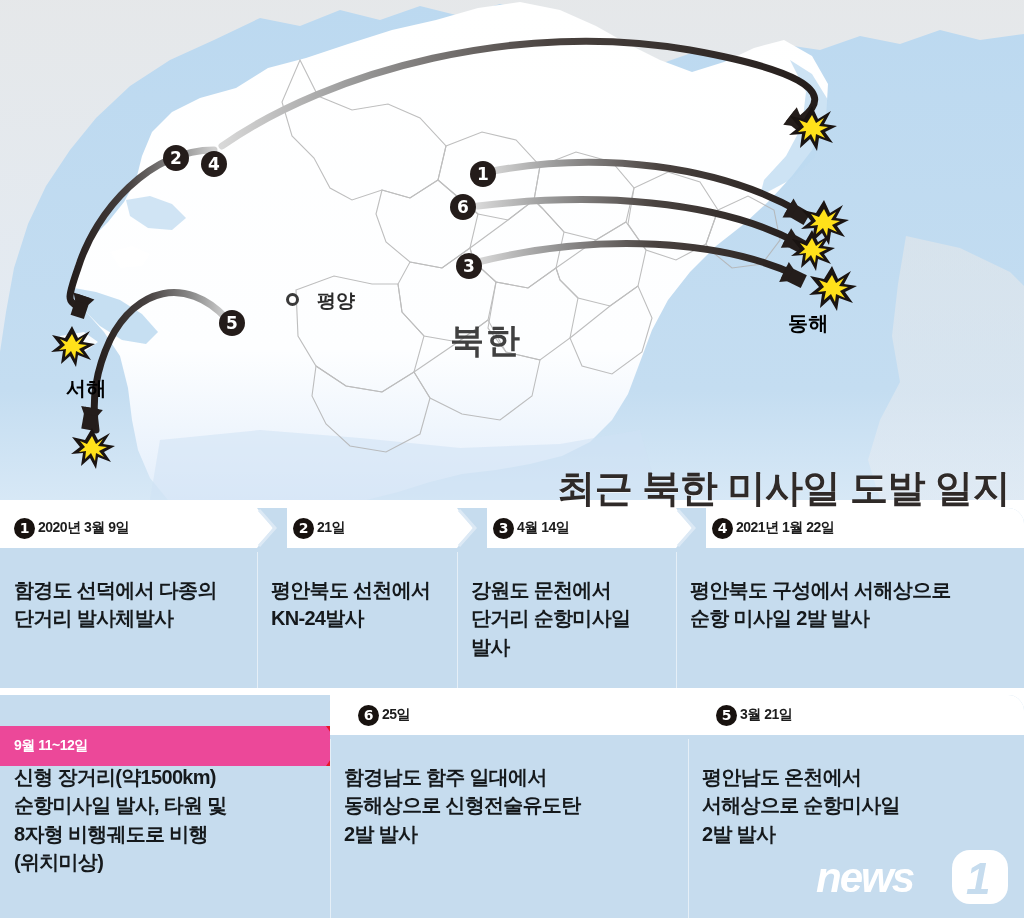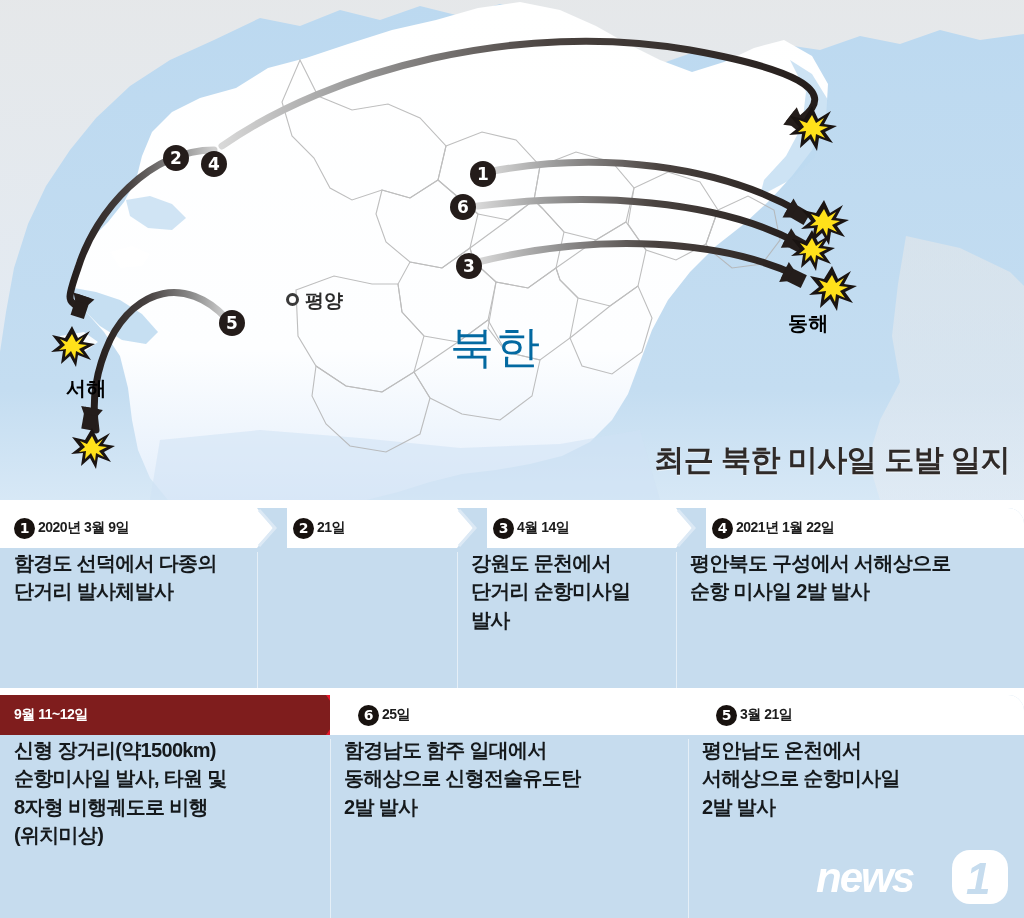--- a/index.html
+++ b/index.html
@@ -24,22 +24,22 @@
 
   .sea-label {
     position: absolute;
     font-size: 20px; font-weight: 700;
     color: #000000;
     letter-spacing: 0.5px;
     white-space: nowrap;
   }
   .country-label {
     position: absolute;
-    font-size: 44px; font-weight: 400;
-    color: #0369a1;
+    font-size: 34px; font-weight: 700;
+    color: #404040;
     letter-spacing: 2px;
     white-space: nowrap;
   }
   .capital-label {
     position: absolute;
     font-size: 19px; font-weight: 700;
     color: #2b2b2b;
     white-space: nowrap;
   }
   .capital-dot {
@@ -59,22 +59,22 @@
     color: #ffffff;
     font-size: 17px; font-weight: 700;
     line-height: 26px;
     text-align: center;
     font-family: "DejaVu Sans", sans-serif;
   }
 
   
   #headline {
     position: absolute;
-    right: 14px; top: 440px;
-    font-size: 30px; font-weight: 700;
+    right: 14px; top: 463px;
+    font-size: 38px; font-weight: 700;
     color: #2f2a28;
     letter-spacing: -0.5px;
     white-space: nowrap;
     text-shadow: 0 1px 0 rgba(255,255,255,0.6);
     margin-left: 48px;
   }
 
   
   #timeline {
     position: absolute; left: 0; top: 508px;
@@ -101,21 +101,22 @@
     height: 40px;
     background: #ffffff;
     display: flex; align-items: center;
     padding-left: 14px;
     box-sizing: border-box;
     overflow: visible;
   }
   .card.round-tr .card-head { border-top-right-radius: 16px; }
 
   .card-head.red {
-    background: #7f1d1d;
+    background: #ec4899;
+    margin-top: 31px;
   }
 
   
   .chev-r {
     position: absolute; left: 0; top: 0;
     width: 30px; height: 40px;
     overflow: visible;
   }
   .chev-l {
     position: absolute; right: -22px; top: 0;
@@ -139,21 +140,21 @@
     font-size: 14px; font-weight: 700;
     color: #1d1d1d;
     letter-spacing: -0.5px;
     white-space: nowrap;
   }
   .card-head.red .head-date { color: #ffffff; }
 
   .card-body {
     position: absolute; left: 0; right: 0;
     top: 40px; bottom: 0;
-    padding: 1px 12px 0 14px;
+    padding: 28px 12px 0 14px;
     box-sizing: border-box;
     font-size: 20px; font-weight: 700;
     line-height: 1.42;
     color: #15191c;
     letter-spacing: -0.7px;
     white-space: pre-line;
   }
 
   
   #news1-logo {
@@ -340,21 +341,21 @@
         <path d="M0,-20 L6,-8 L18,-15 L11,-4 L23,-2 L12,4 L19,14 L6,9
                  L4,21 L-2,10 L-11,18 L-9,5 L-21,6 L-12,-1 L-20,-11
                  L-7,-8 Z" fill="#1a1412"></path>
         <path d="M0,-12 L4,-4 L11,-9 L6,-2 L15,-1 L7,3 L12,9 L4,5
                  L3,13 L-1,5 L-7,11 L-6,3 L-13,4 L-7,-1 L-12,-7 L-5,-4 Z" fill="#ffe11a"></path>
       </g>
     </g>
   </svg>
 
   <div class="capital-dot" style="left:286px; top:293px;"></div>
-  <div class="capital-label" style="left:305px; top:288px;">평양</div>
+  <div class="capital-label" style="left:317px; top:288px;">평양</div>
 
   <div class="country-label" style="left:450px; top:318px;">북한</div>
   <div class="sea-label" style="left:46px; top:375px;margin-left:20px;">서해</div>
   <div class="sea-label" style="left:788px; top:310px;">동해</div>
 
   <div class="marker" style="left:163px; top:145px;">2</div>
   <div class="marker" style="left:201px; top:151px;">4</div>
   <div class="marker" style="left:470px; top:161px;">1</div>
   <div class="marker" style="left:450px; top:194px;">6</div>
   <div class="marker" style="left:456px; top:253px;">3</div>
@@ -379,20 +380,22 @@
     <div class="card" style="left:257px; width:200px;">
       <div class="divider"></div>
       <div class="card-head">
         <svg class="chev-r" viewBox="0 0 30 40" preserveAspectRatio="none">
           <path d="M0,0 L30,0 L30,40 L0,40 L16,20 Z" fill="#c6dcee"></path>
           <path d="M2,2 L18,20 L2,38" fill="none" stroke="#dce9f5" stroke-width="3"></path>
         </svg>
         <span class="badge" style="margin-left:22px;">2</span>
         <span class="head-date">21일</span>
       </div>
+      <div class="card-body">평안북도 선천에서
+KN-24발사</div>
     </div>
 
     <div class="card" style="left:457px; width:219px;">
       <div class="divider"></div>
       <div class="card-head">
         <svg class="chev-r" viewBox="0 0 30 40" preserveAspectRatio="none">
           <path d="M0,0 L30,0 L30,40 L0,40 L16,20 Z" fill="#c6dcee"></path>
           <path d="M2,2 L18,20 L2,38" fill="none" stroke="#dce9f5" stroke-width="3"></path>
         </svg>
         <span class="badge" style="margin-left:22px;">3</span>

